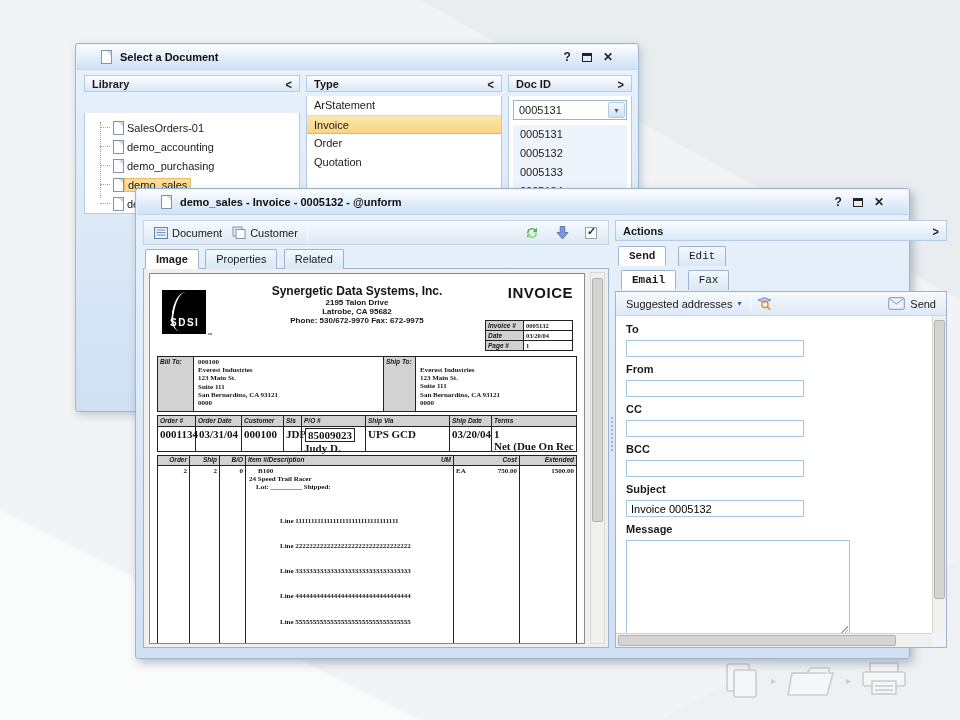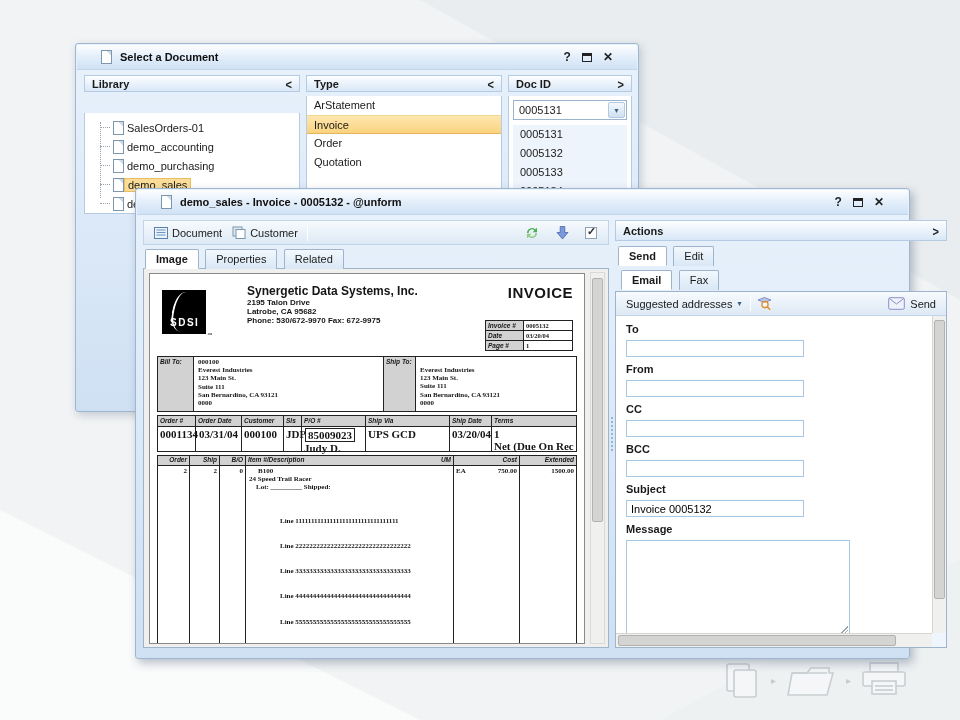--- a/index.html
+++ b/index.html
@@ -111,21 +111,21 @@
                     background:#d4d4d2; border:1px solid #b2b2b0; border-radius:2px; }
 
   .splitter { position:absolute; left:473px; top:31px; width:6px; bottom:10px; }
   .grip { position:absolute; top:46%; left:2px; width:2px; height:34px;
           border-left:2px dotted #9db4cc; }
 
   
   .actions { position:absolute; left:479px; top:31px; width:332px; bottom:10px; }
   .ahead { height:21px; display:flex; align-items:center; padding:0 7px; font-size:11px;
            font-weight:bold; background:linear-gradient(#fdfeff,#d8e7f7); border:1px solid #b5cbe4; }
-  .atabs { position:absolute; left:0; right:0; height:22px; padding-left:3px; }
+  .atabs { position:absolute; left:0; right:0; height:22px; padding-left:3px;font-family:Liberation Mono, monospace; }
   .atabs.r1 { top:25px; } .atabs.r2 { top:49px; padding-left:6px; }
   .abox { position:absolute; top:71px; left:0; right:0; bottom:0;
           border:1px solid #9db4cc; background:#eef5fc; }
   .atoolbar { position:absolute; top:0; left:0; right:0; height:24px;
               background:linear-gradient(#f6fafd,#dde9f5); border-bottom:1px solid #c3d4e6;
               display:flex; align-items:center; padding:0 6px; font-size:11px; }
   .suga { display:flex; align-items:center; gap:5px; padding:2px 4px; }
   .suga .dn { font-size:8px; color:#3c5d7d; }
   .asep { width:1px; height:15px; background:#c0d0e0; border-right:1px solid #fff; margin:0 5px; }
   .sendbtn { margin-left:auto; display:flex; align-items:center; gap:5px; padding-right:4px; }
@@ -155,21 +155,21 @@
          font-family:"Liberation Serif", serif; font-weight:bold; color:#151515; }
   .inv-head { position:relative; height:74px; flex:none; }
   .logo { position:absolute; left:5px; top:10px; width:44px; height:44px; background:#000;
           color:#fff; }
   .logo .swoosh { position:absolute; left:10px; top:2px; width:22px; height:40px;
                   border-left:2px solid #fff; border-radius:50% 0 0 50%/60% 0 0 40%;
                   transform:rotate(8deg); }
   .logo .ltxt { position:absolute; left:8px; bottom:6px; font-family:"Liberation Sans",sans-serif;
                 font-weight:bold; font-size:10px; letter-spacing:1.5px; }
   .logo-tm { position:absolute; left:50px; top:52px; font-size:5px; color:#333; }
-  .co { position:absolute; left:90px; right:110px; top:4px; text-align:left;
+  .co { position:absolute; left:90px; right:110px; top:4px; text-align:center;
         font-family:"Liberation Sans",sans-serif; }
   .co .nm { font-size:12px; font-weight:bold; }
   .co .ad { font-size:8px; font-weight:bold; line-height:9px; }
   .invttl { position:absolute; right:4px; top:4px; font-family:"Liberation Sans",sans-serif;
             font-size:15px; font-weight:bold; letter-spacing:.5px; }
   .meta { position:absolute; right:4px; top:40px; width:88px; border:1px solid #222;
           border-collapse:collapse; }
   .meta td { border:1px solid #222; font-size:6.5px; padding:0 2px; height:10px; }
   .meta td.gl { background:#d2d2d2; font-family:"Liberation Sans",sans-serif;
                 font-style:italic; width:38px; }

